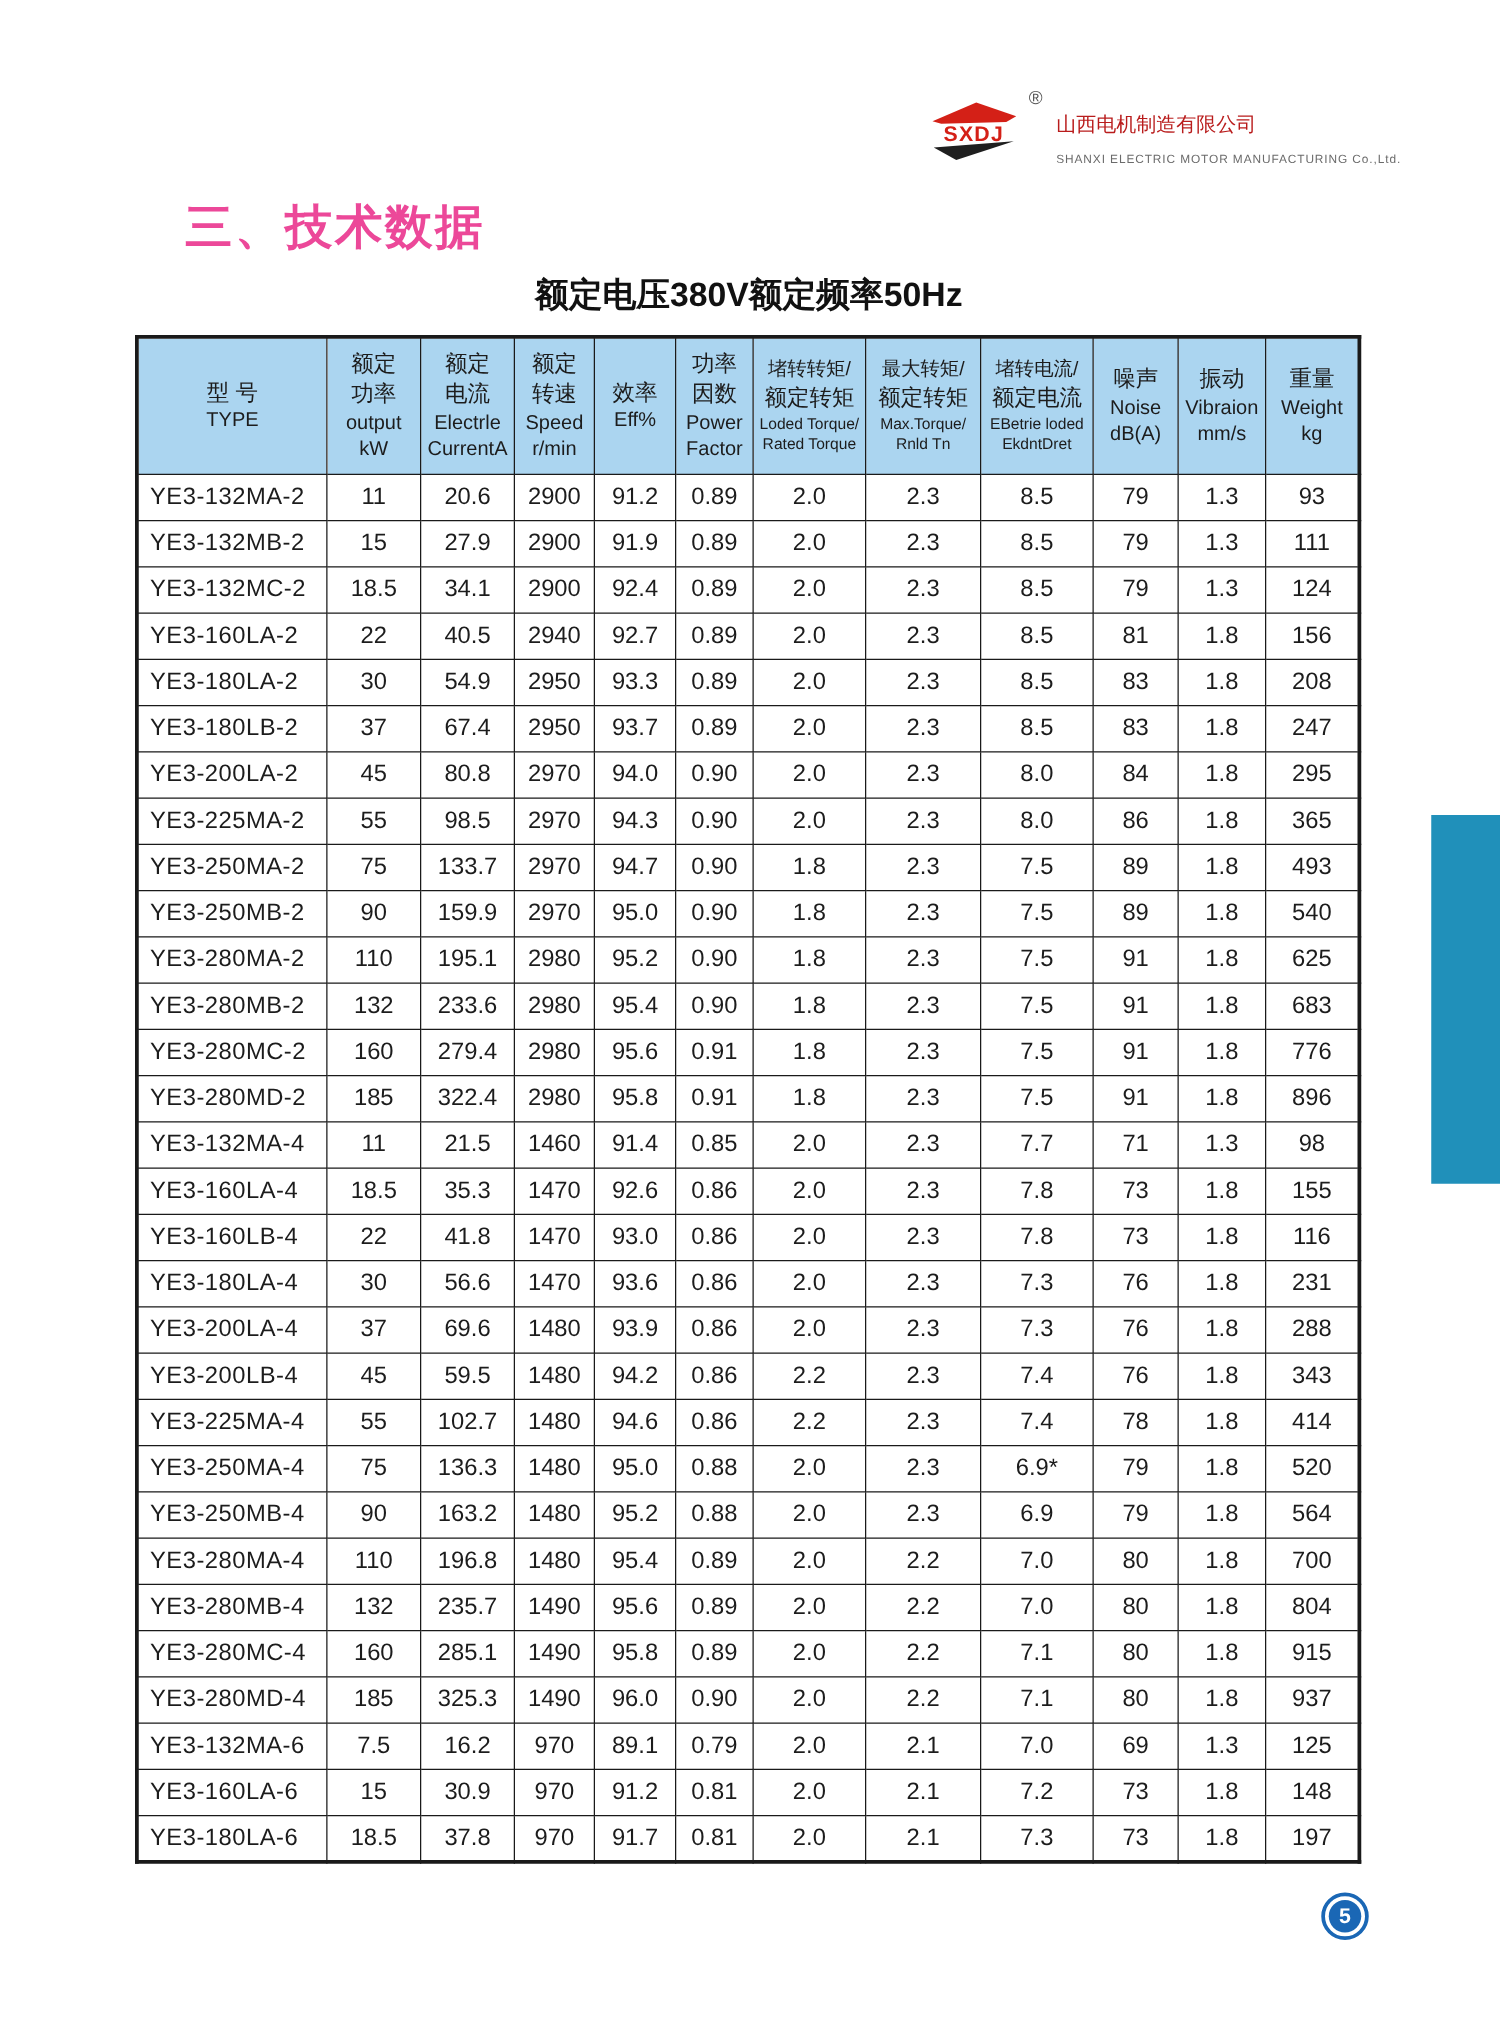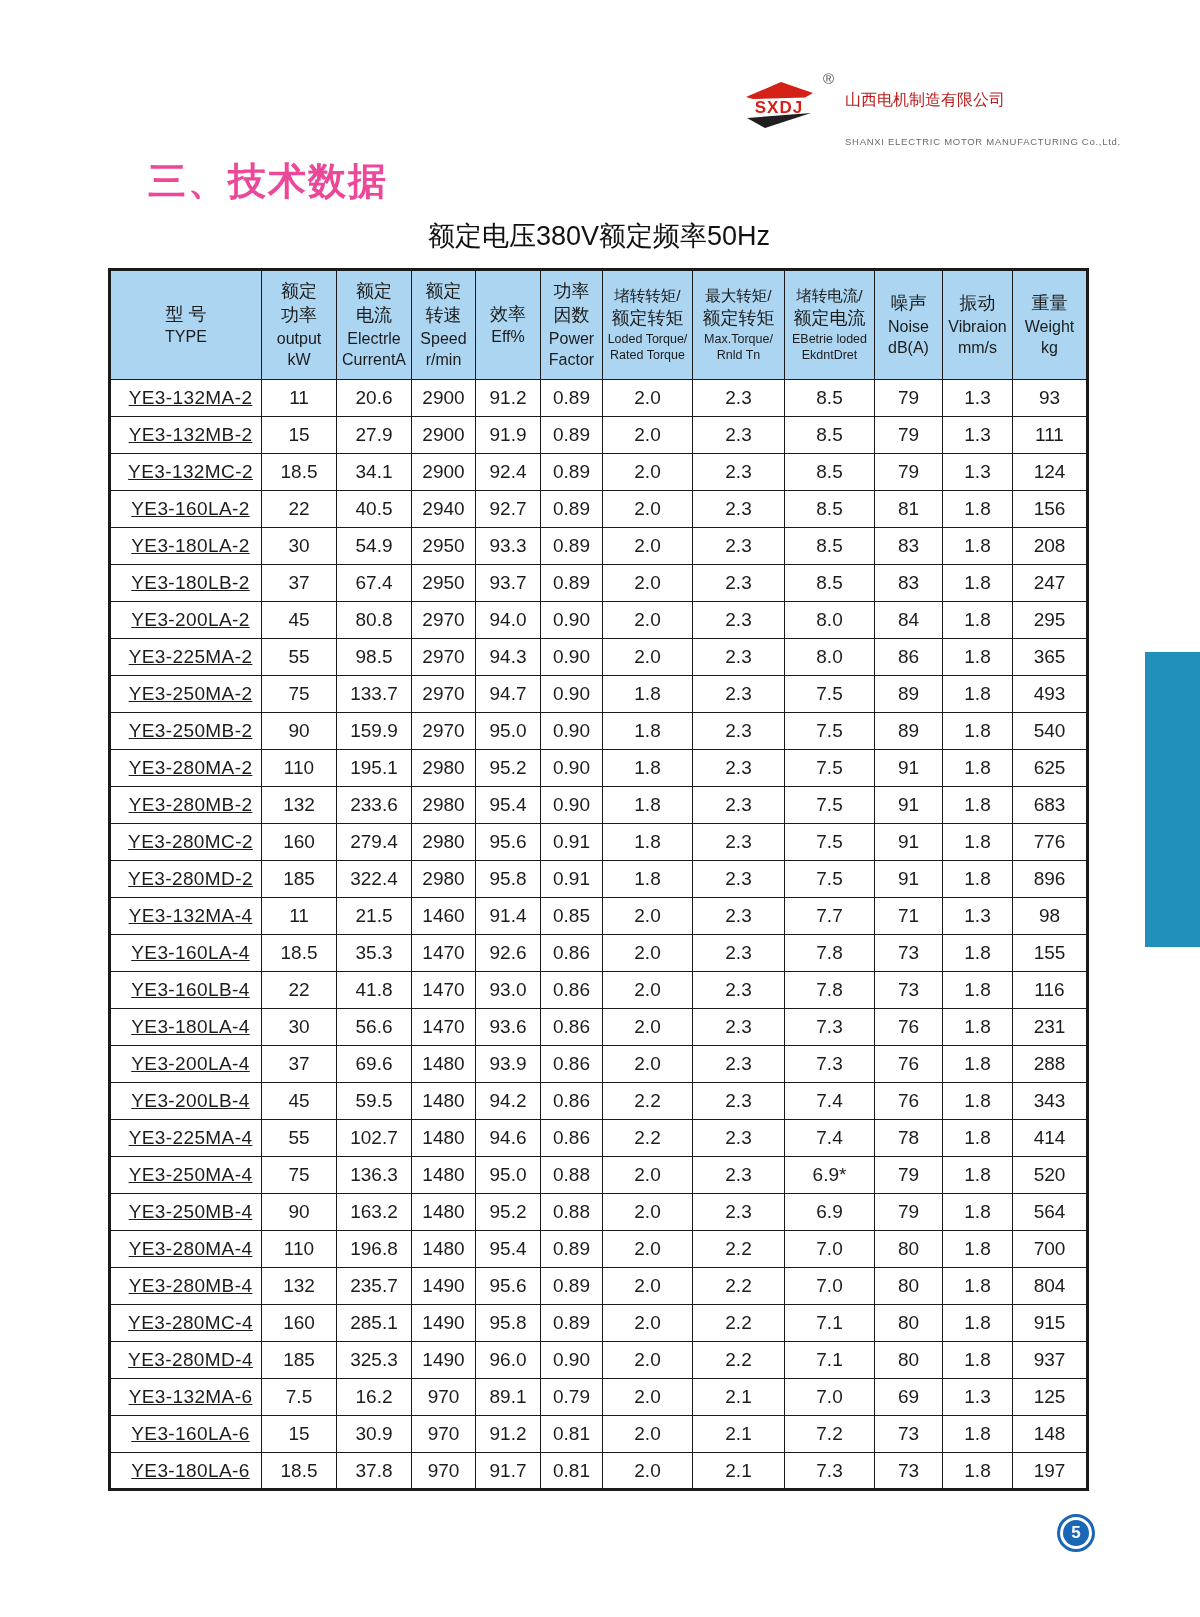--- a/index.html
+++ b/index.html
@@ -4,41 +4,41 @@
 <style>
   html,body{margin:0;padding:0;background:#ffffff;}
   .page{position:relative;width:1200px;height:1617px;background:#ffffff;overflow:hidden;
         font-family:"Liberation Sans","DejaVu Sans",sans-serif;color:#1b1b1b;}
 
   
   .brand{position:absolute;top:68px;left:735px;width:430px;height:84px;}
   .logo-mark{position:absolute;left:10px;top:12px;width:70px;height:50px;}
   .reg-mark{position:absolute;left:88px;top:2px;font-size:15px;color:#555;}
   .company-cn{position:absolute;left:110px;top:22px;font-size:16px;color:#b91c1c;white-space:nowrap;}
-  .company-en{position:absolute;left:110px;top:54px;font-size:9.5px;letter-spacing:0.72px;color:#6b6b6b;white-space:nowrap;margin-top:14px;}
+  .company-en{position:absolute;left:110px;top:54px;font-size:9.5px;letter-spacing:0.72px;color:#6b6b6b;white-space:nowrap;}
 
   .section-title{position:absolute;left:148px;top:156px;margin:0;font-size:38px;font-weight:bold;
                  color:#ec4899;letter-spacing:2px;}
   .caption{position:absolute;top:218px;left:108px;width:982px;text-align:center;
-           font-size:27px;font-weight:400;color:#111;}
+           font-size:27px;font-weight:700;color:#111;}
 
   
   table.spec{position:absolute;left:108px;top:268px;border-collapse:collapse;table-layout:fixed;
              border:3px solid #1a1a1a;}
   .spec th,.spec td{border:1.5px solid #1a1a1a;padding:0;overflow:hidden;}
   .spec thead tr{height:110px;}
   .spec thead th{background:#abd5f0;font-weight:normal;vertical-align:middle;}
   .spec tbody tr{height:37px;background:#fff;}
   .hl{text-align:center;line-height:1.32;white-space:nowrap;color:#1c1c1c;}
   .hl.cn{font-size:18px;}
   .hl.cn.narrow{font-size:15.5px;}
   .hl.en{font-size:16px;}
   .hl.en.small{font-size:12.5px;}
   .spec td{font-size:19px;text-align:center;color:#1c1c1c;}
-  .spec td.type{text-align:center;padding-left:9px;letter-spacing:0.4px;text-decoration:underline;}
+  .spec td.type{text-align:left;padding-left:9px;letter-spacing:0.4px;}
 
   
   .side-tab{position:absolute;left:1145px;top:652px;width:55px;height:295px;background:#2090ba;}
   .page-badge{position:absolute;left:1057px;top:1514px;width:38px;height:38px;border-radius:50%;
       border:3px solid #1a67b5;box-sizing:border-box;background:#fff;
       display:flex;align-items:center;justify-content:center;}
   .page-badge .inner{width:26px;height:26px;border-radius:50%;background:#1a67b5;color:#fff;
       display:flex;align-items:center;justify-content:center;font-size:17px;font-weight:bold;}
 </style>
 </head>

